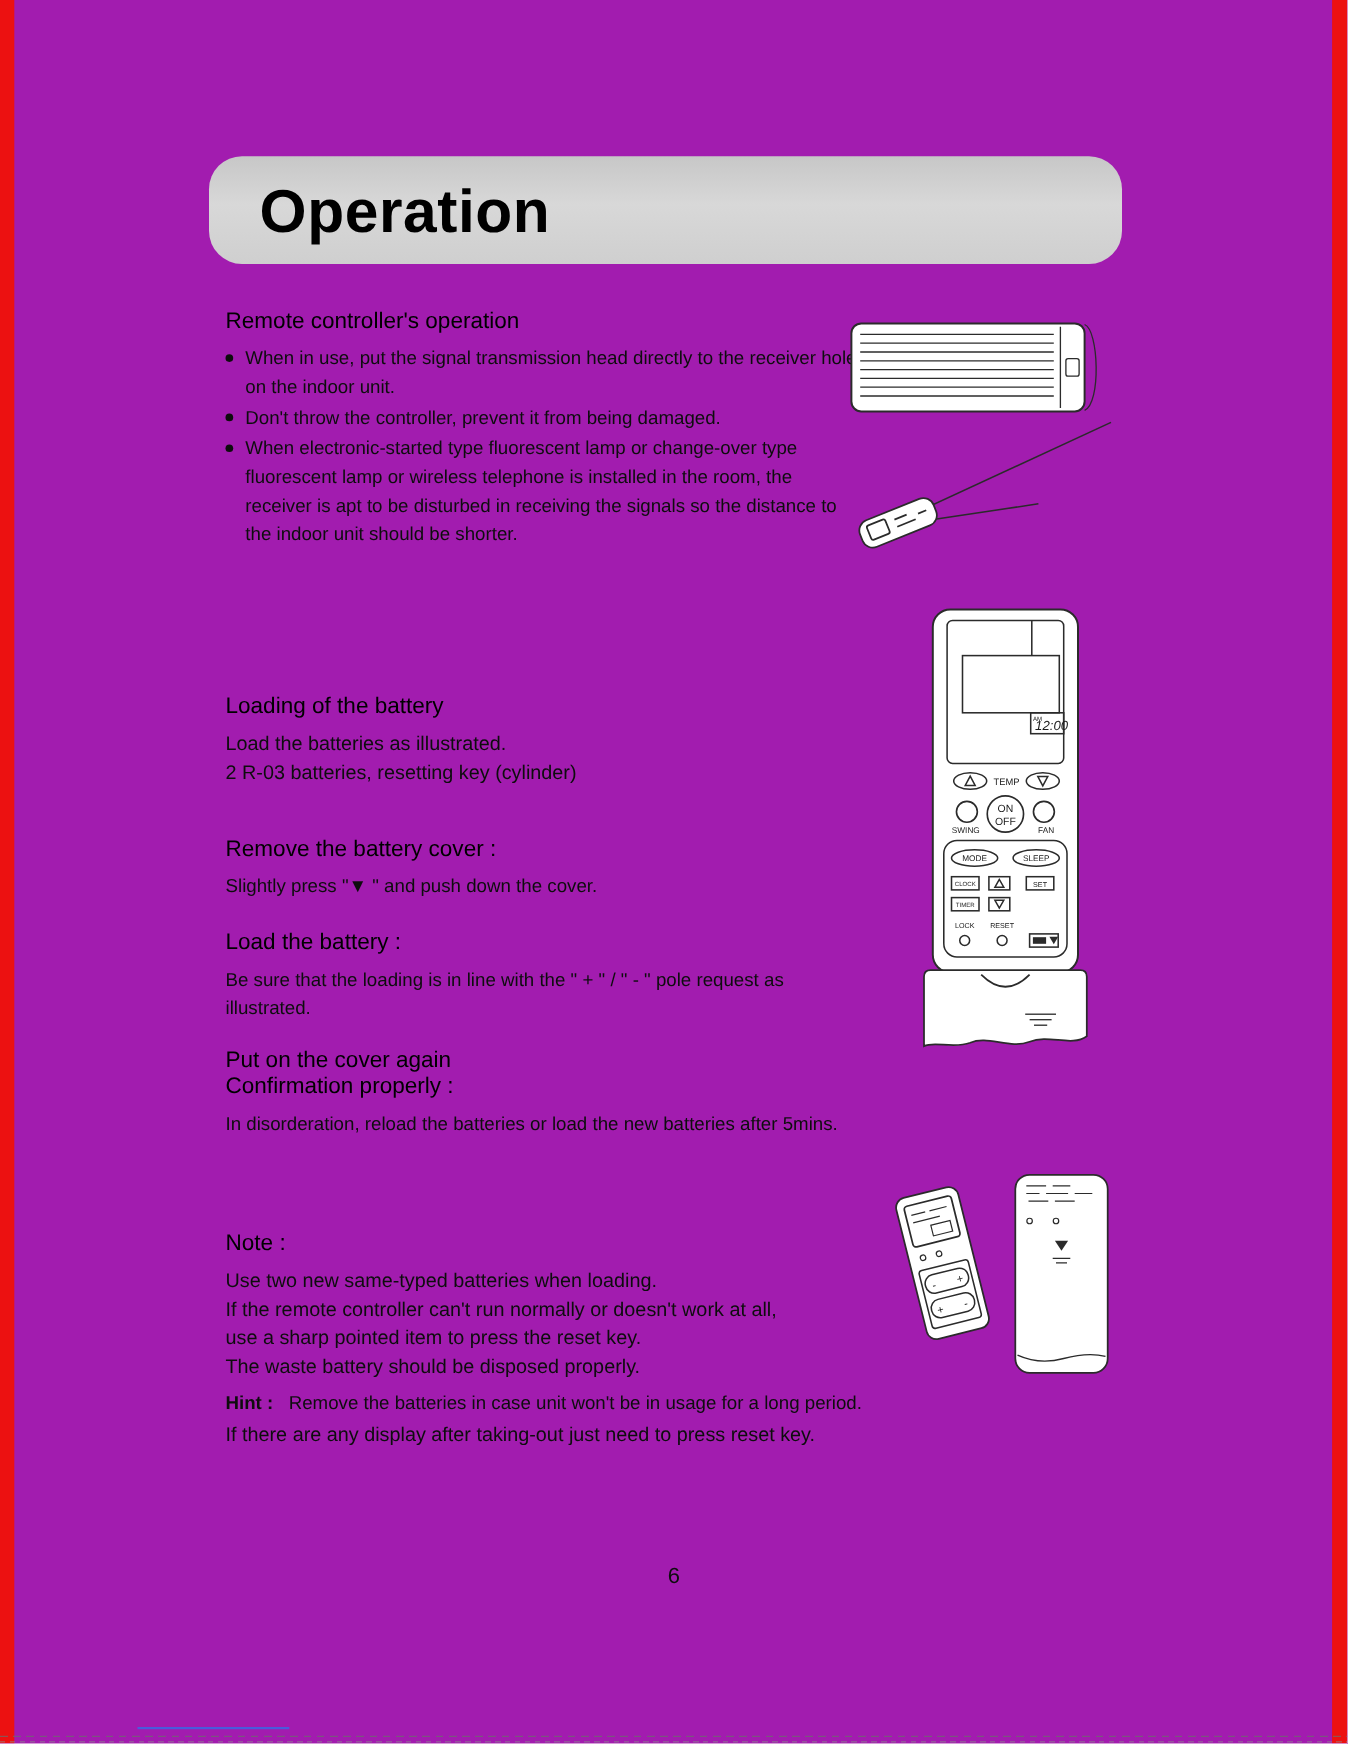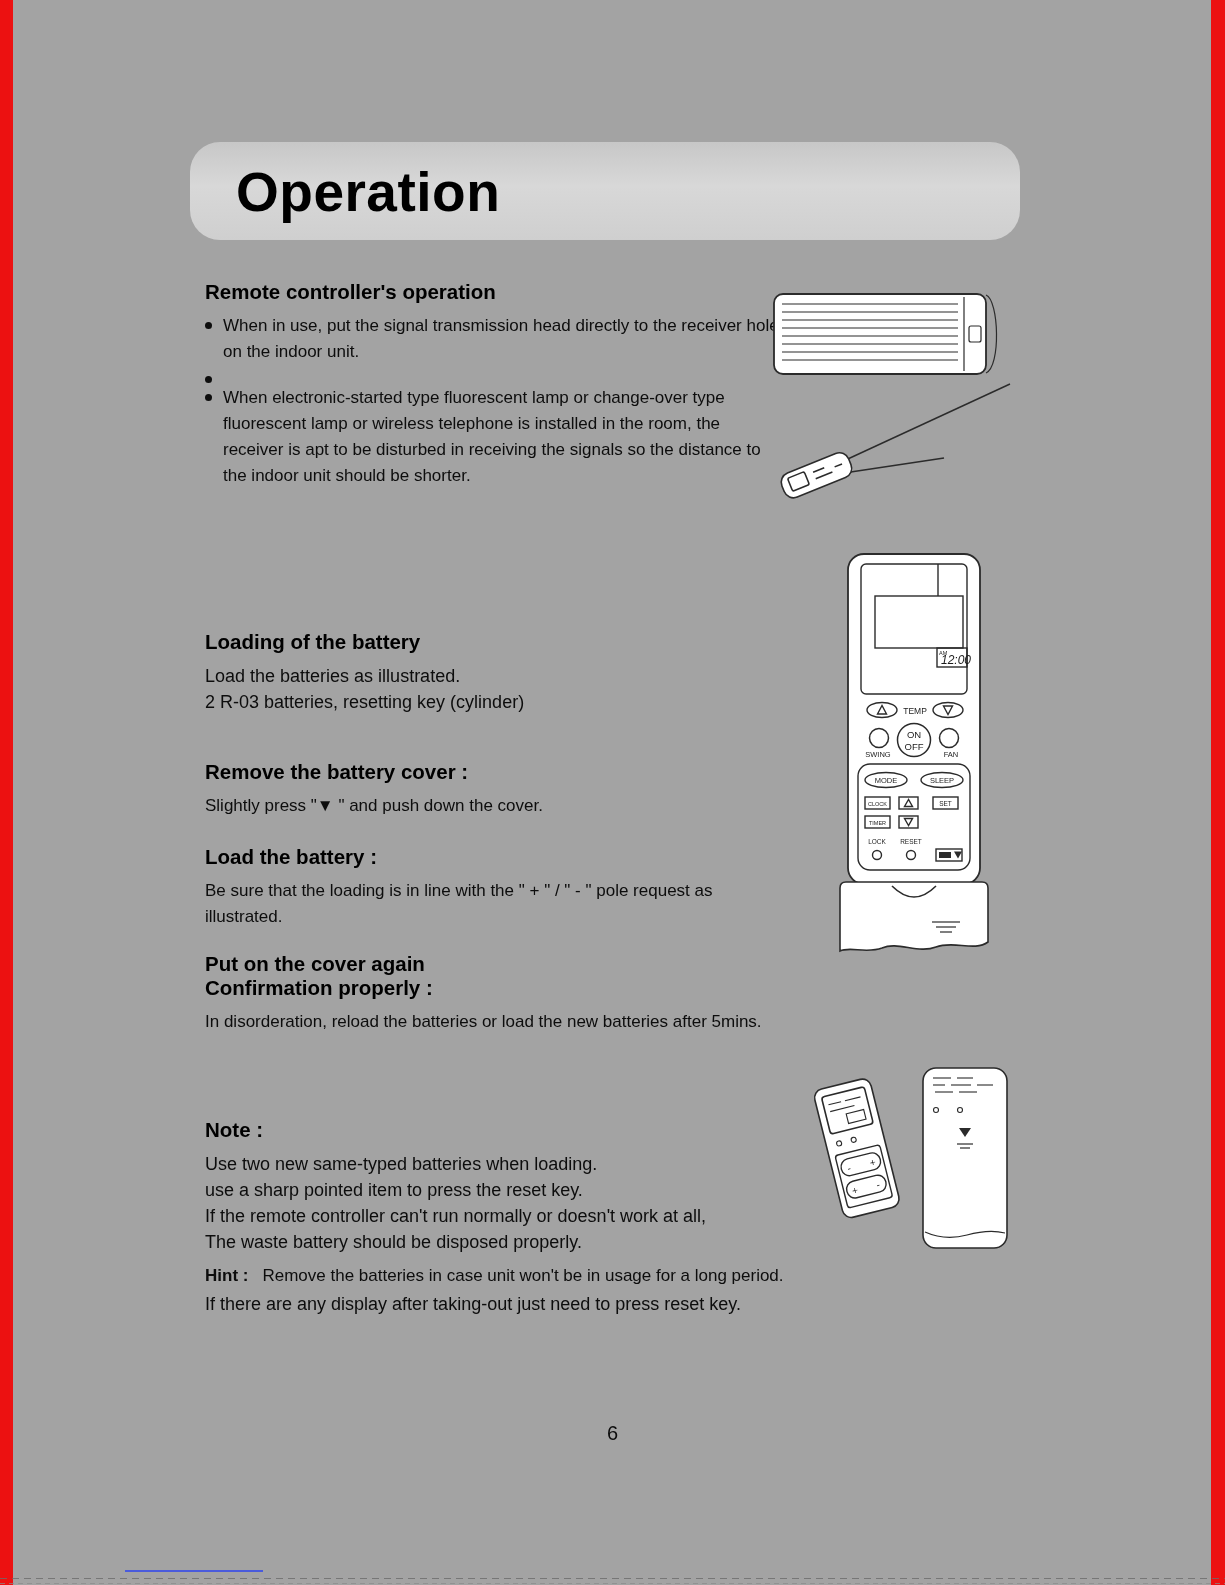--- a/index.html
+++ b/index.html
@@ -1,30 +1,30 @@
 <!DOCTYPE html>
 <html><head>
 <meta charset="utf-8">
 <style>
   * { margin:0; padding:0; box-sizing:border-box; }
   html,body { background:#ffffff; }
   body { font-family:"Liberation Sans", sans-serif; color:#0d0d0d; }
-  .page { position:relative; width:1225px; height:1585px; background:#a3a3a3; overflow:hidden; }
+  .page { position:relative; width:1225px; height:1585px; background:#a21caf; overflow:hidden; }
 
   .edge-strip { position:absolute; top:0; bottom:0; width:13px; background:#ec1111; }
   .edge-strip.left { left:0; }
   .edge-strip.right { right:0; width:14px; }
 
   .banner { position:absolute; left:190px; top:142px; width:830px; height:98px;
             background:linear-gradient(180deg,#c7c7c7 0%, #d8d8d8 45%, #cfcfcf 100%);
             border-radius:30px; }
   .banner-title { font-size:55px; font-weight:bold; color:#000; padding:18px 0 0 46px; letter-spacing:0.5px; }
 
   .col { position:absolute; left:205px; width:575px; }
-  .h { font-size:20.5px; font-weight:bold; color:#000; margin-bottom:9px; }
+  .h { font-size:20.5px; font-weight:normal; color:#000; margin-bottom:9px; }
   .body-text { font-size:17px; line-height:26px; }
 
   .bullets { list-style:none; }
   .bullets li { display:flex; gap:11px; font-size:17px; line-height:26px; margin-bottom:2px; }
   .bullets .dot { flex:none; width:7px; height:7px; border-radius:50%; background:#0d0d0d; margin-top:9px; }
 
   .line { font-size:18px; line-height:26px; }
 
   .hint-row { font-size:17px; line-height:27px; }
   .hint-row .hint-head { font-size:17px; font-weight:bold; margin-right:14px; }
@@ -54,20 +54,21 @@
 
   <div class="col" style="top:280px">
     <div class="h">Remote controller's operation</div>
     <ul class="bullets">
       <li>
           <span class="dot"></span>
           <span>When in use, put the signal transmission head directly to the receiver hole on the indoor unit.</span>
         </li>
       <li>
           <span class="dot"></span>
+          <span>Don't throw the controller, prevent it from being damaged.</span>
         </li>
       <li>
           <span class="dot"></span>
           <span>When electronic-started type fluorescent lamp or change-over type fluorescent lamp or wireless telephone is installed in the room, the receiver is apt to be disturbed in receiving the signals so the distance to the indoor unit should be shorter.</span>
         </li>
     </ul>
   </div>
 
   <div class="col" style="top:630px">
     <div class="h">Loading of the battery</div>
@@ -87,22 +88,22 @@
 
   <div class="col" style="top:952px">
     <div class="h" style="margin-bottom:0">Put on the cover again</div>
     <div class="h">Confirmation properly :</div>
     <div class="body-text">In disorderation, reload the batteries or load the new batteries after 5mins.</div>
   </div>
 
   <div class="col" style="top:1118px">
     <div class="h">Note :</div>
     <div class="line">Use two new same-typed batteries when loading.</div>
+    <div class="line">If the remote controller can't run normally or doesn't work at all,</div>
     <div class="line">use a sharp pointed item to press the reset key.</div>
-    <div class="line">If the remote controller can't run normally or doesn't work at all,</div>
     <div class="line">The waste battery should be disposed properly.</div>
   </div>
 
   <div class="col" style="top:1262px; width:660px">
     <div class="hint-row">
       <span class="hint-head">Hint :</span><span>Remove the batteries in case unit won't be in usage for a long period.</span>
     </div>
     <div class="line" style="line-height:30px">If there are any display after taking-out just need to press reset key.</div>
   </div>
 

